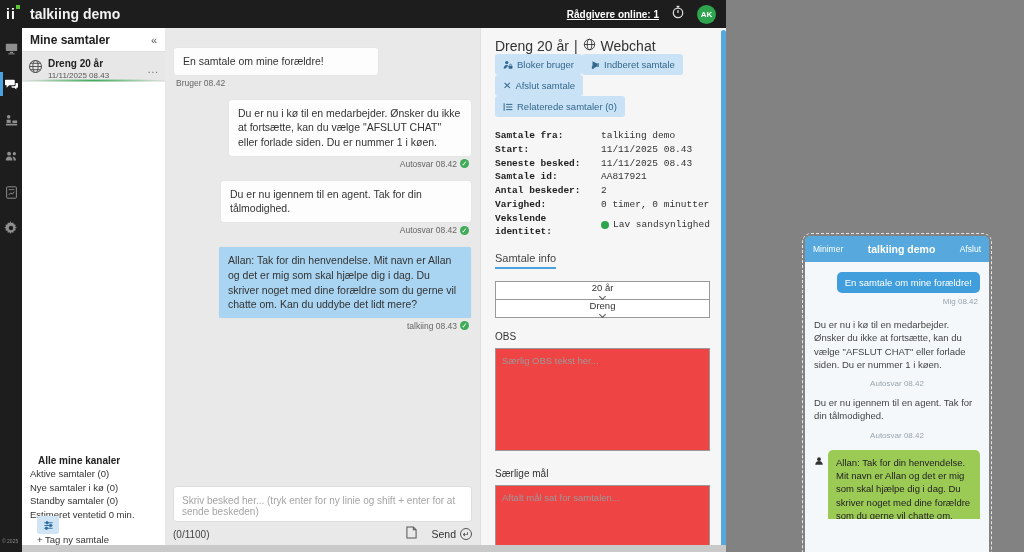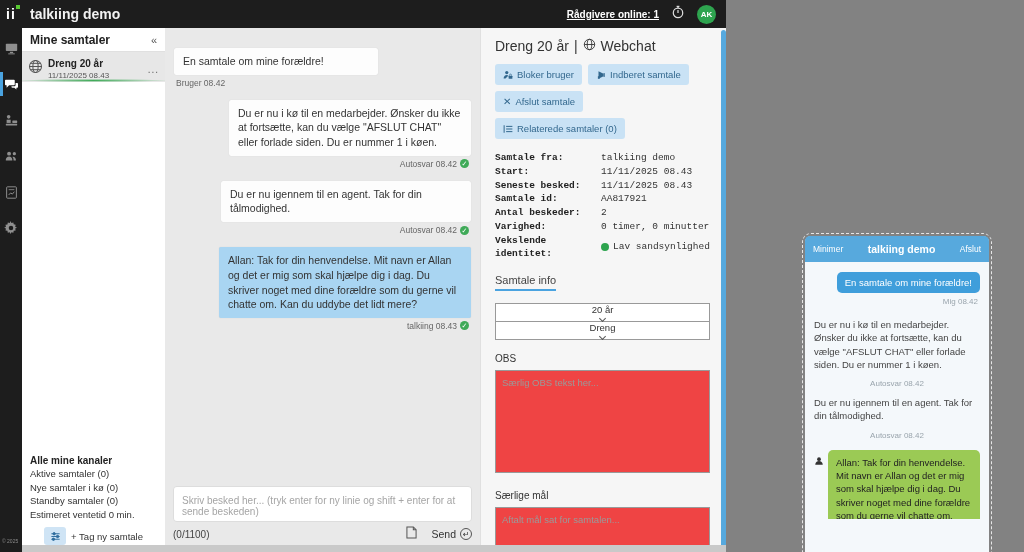--- a/index.html
+++ b/index.html
@@ -36,24 +36,24 @@
   .conv-header-title { font-size:12px; font-weight:bold; color:#222; }
   .collapse-arrow { font-size:11px; color:#555; cursor:pointer; }
   .conv-item { background:#e7e7e7; padding:6px 6px 2px 6px; display:flex; gap:5px; position:relative; }
   .conv-globe { color:#555; flex:0 0 auto; margin-top:1px; }
   .conv-name { font-size:10px; font-weight:bold; color:#222; }
   .conv-time { font-size:8px; color:#555; margin-top:2px; }
   .conv-more { margin-left:auto; font-size:10px; color:#666; letter-spacing:1px; align-self:center; }
   .conv-progress { position:absolute; left:0; bottom:0; width:100%; height:3px;
                    background:radial-gradient(ellipse at center, #3faa58 0%, rgba(63,170,88,0.0) 75%); }
   .conv-stats { position:absolute; left:0; bottom:30px; width:100%; padding:0 8px; }
-  .conv-stats-title { font-size:10px; font-weight:bold; color:#222; margin-bottom:1px; }
+  .conv-stats-title { font-size:10px; font-weight:bold; color:#222; margin-bottom:1px;margin-left:8px; }
   .conv-stat-line { font-size:9.5px; color:#333; line-height:1.45; }
-  .conv-bottom { position:absolute; left:0; bottom:7px; width:100%; padding:0 22px;
-                 display:flex; align-items:center; justify-content:space-between; }
+  .conv-bottom { position:absolute; left:0; bottom:7px; width:100%; padding:0 15px;
+                 display:flex; justify-content:space-between;flex-direction:column; }
   .filter-btn { width:22px; height:18px; background:#cfe4f5; border-radius:3px; display:flex;
                 align-items:center; justify-content:center; color:#2f6d9e; cursor:pointer; }
   .take-new { font-size:9.5px; color:#333; cursor:pointer; }
 
   
   .chat { position:absolute; left:165px; top:28px; width:315px; height:524px; background:#e9e9e9;
           padding:20px 9px 0 9px; }
   .msg-group { display:flex; flex-direction:column; margin-bottom:4px; }
   .msg-group.right { align-items:flex-end; }
   .bubble { background:#fdfdfd; border-radius:2px; padding:6px 9px; font-size:10.5px; line-height:1.4;
@@ -75,21 +75,21 @@
   .send-btn { font-size:10.5px; color:#333; cursor:pointer; display:flex; align-items:center; gap:4px; }
   .enter-circle { width:12px; height:12px; border:1px solid #555; border-radius:50%; font-size:8px;
                   line-height:11px; text-align:center; display:inline-block; }
   .bottom-strip { position:absolute; left:0; bottom:0; width:726px; height:7px; background:#c9c9c9; }
 
   
   .details { position:absolute; left:480px; top:28px; width:246px; height:524px; background:#f6f6f6;
              border-left:1px solid #e0e0e0; padding:10px 16px 0 14px; overflow:hidden; }
   .scroll-thumb { position:absolute; right:0; top:2px; width:5px; height:518px; background:#56a9de; border-radius:3px; }
   .details-title { font-size:14px; color:#333; display:flex; align-items:center; gap:5px; }
-  .details-btns { display:flex; flex-wrap:wrap; gap:6px; margin-top:10px; }
+  .details-btns { display:flex; flex-wrap:wrap; margin-top:0; }
   .d-btn { background:#c9e2f5; color:#33688e; font-size:9.5px; padding:5px 8px; border-radius:3px;
            border:none; display:flex; align-items:center; gap:4px; cursor:pointer;
            font-family:"Liberation Sans", sans-serif; }
   .fields { margin-top:12px;font-family:Liberation Mono, monospace; }
   .f-row { display:flex; font-size:9.5px; line-height:1.45; }
   .f-label { width:106px; font-weight:bold; color:#222; flex:0 0 auto; }
   .f-value { color:#333; display:flex; align-items:center; gap:4px; }
   .green-dot { width:8px; height:8px; border-radius:50%; background:#2da44e; display:inline-block; }
   .tab { display:inline-block; margin-top:13px; font-size:11px; color:#444; padding-bottom:3px;
          border-bottom:2px solid #4aa3e0; cursor:pointer; }

